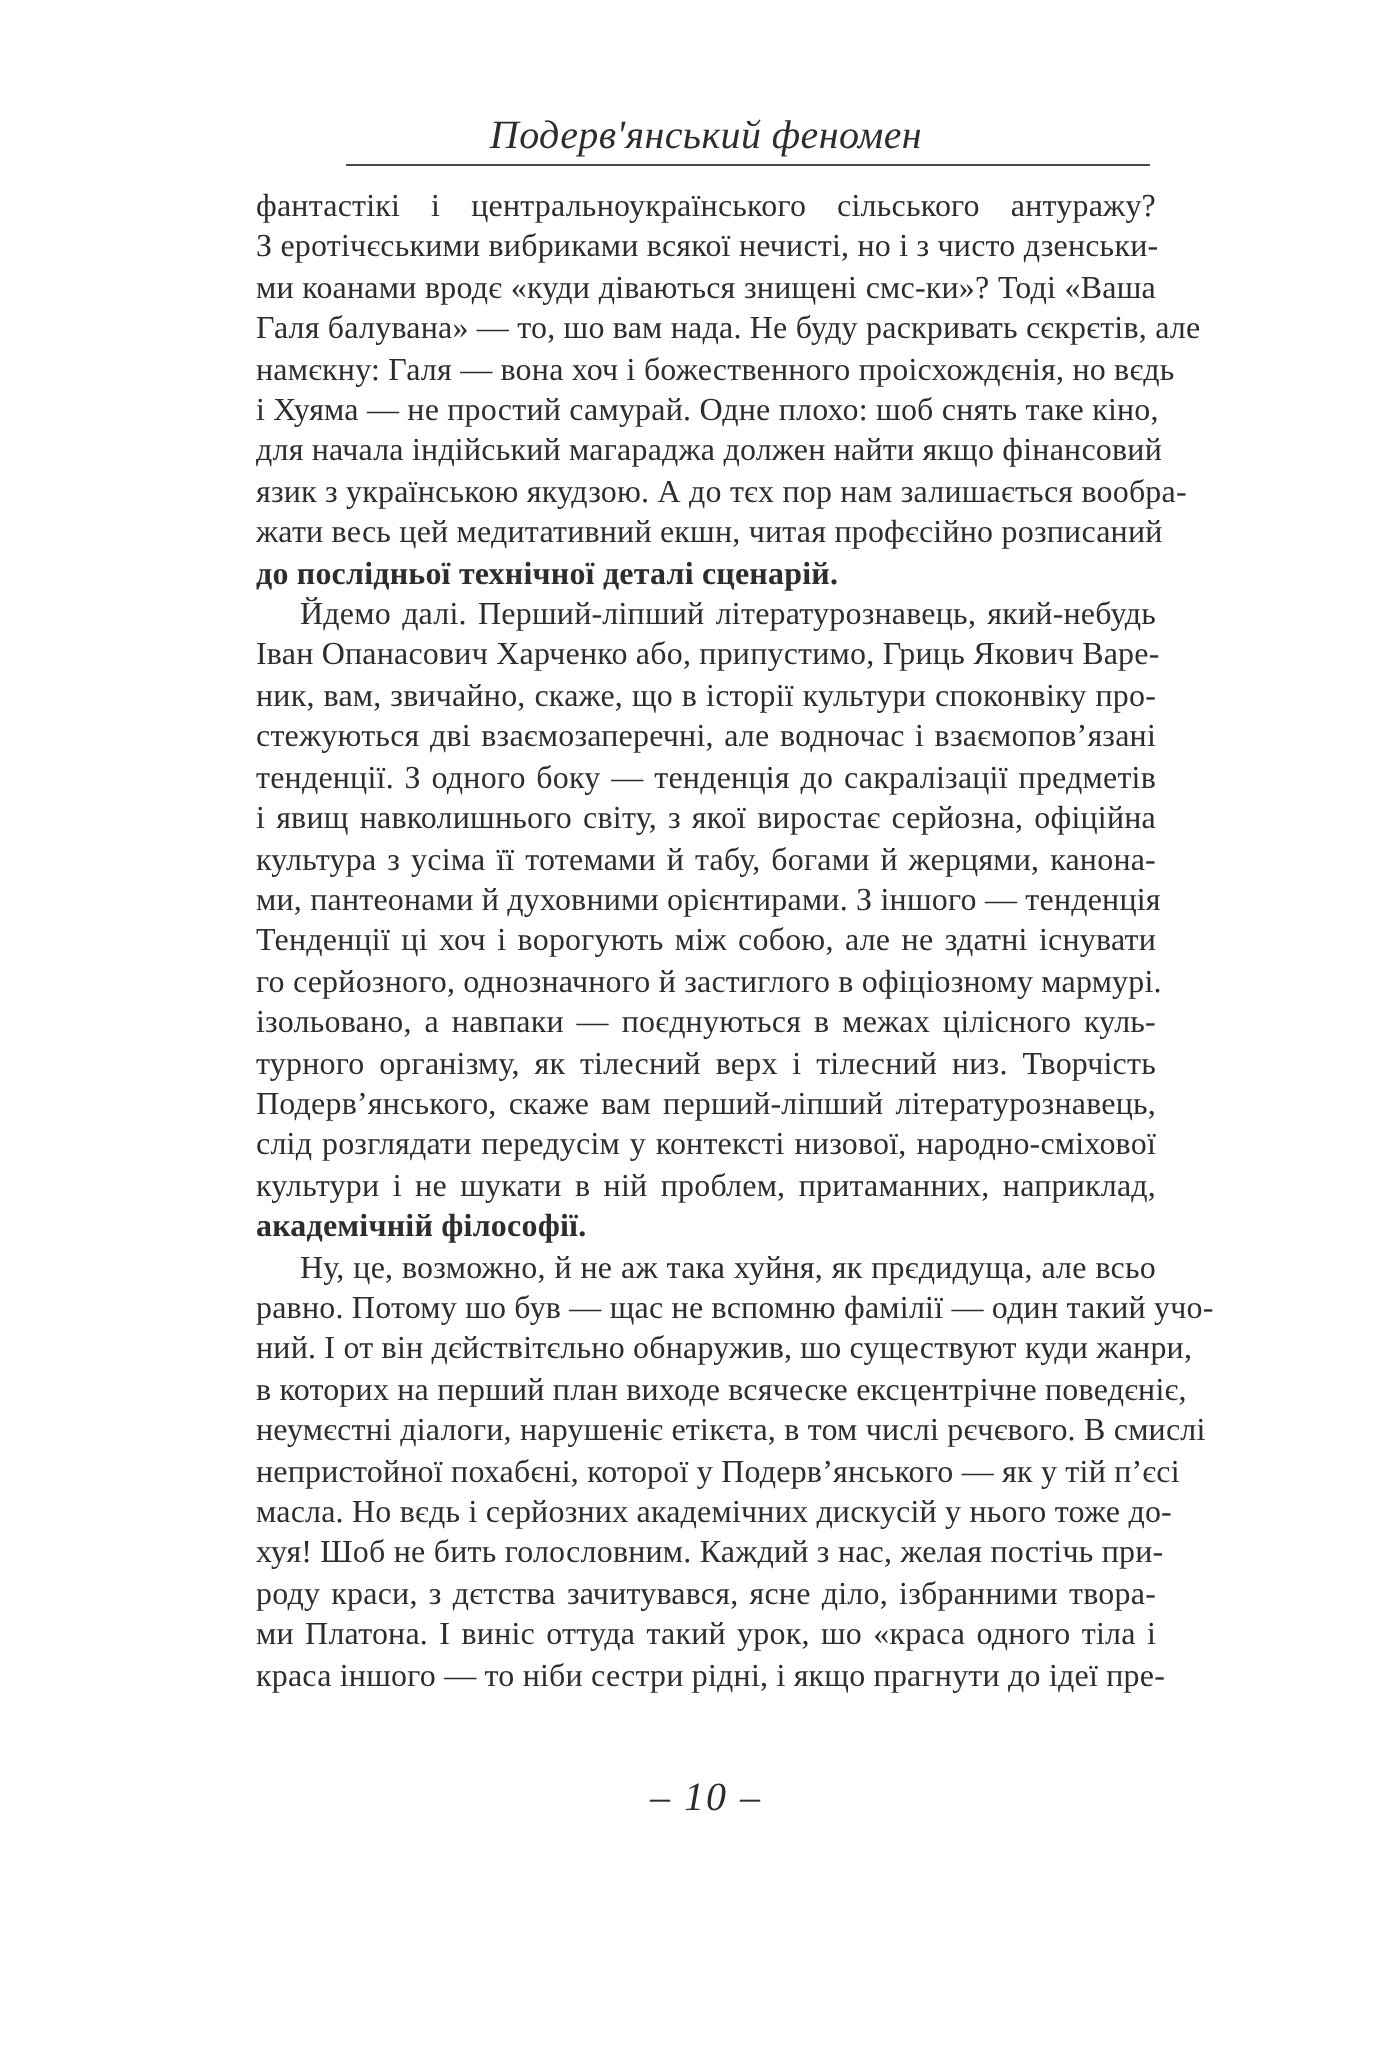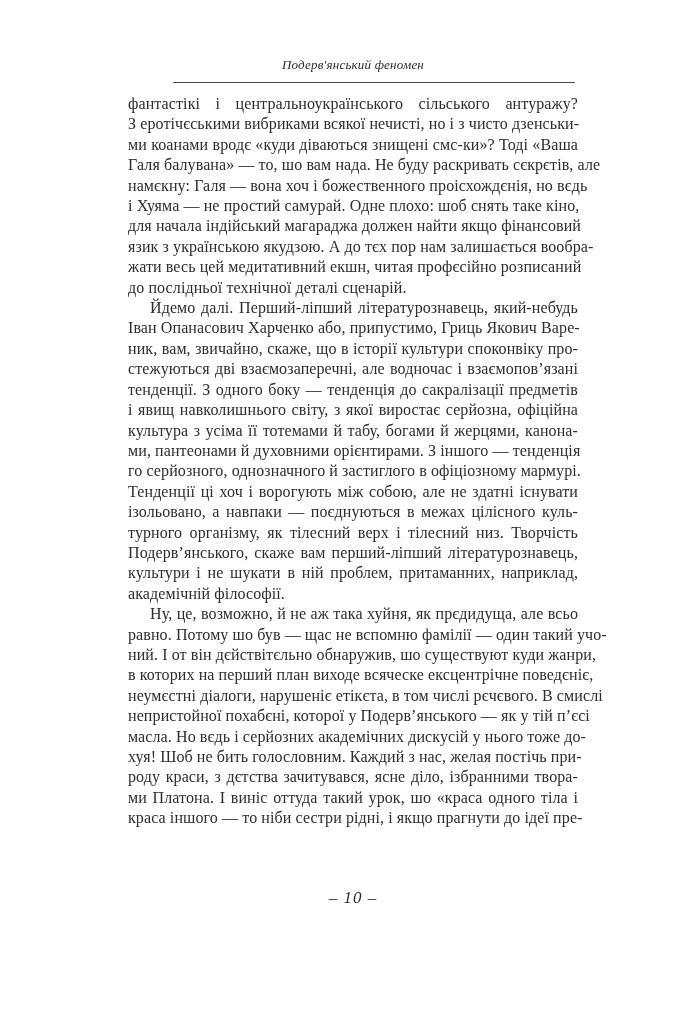--- a/index.html
+++ b/index.html
@@ -16,52 +16,53 @@
     font-family:"Liberation Serif", serif;
     color:var(--text-color);
     overflow:hidden;
   }
   .running-header{
     position:absolute;left:128px;top:57px;width:450px;
     text-align:center;
   }
   .header-title{
     font-style:italic;
-    font-size:13px;
+    font-size:20px;
     letter-spacing:0.2px;
     color:var(--text-color);
   }
   .header-rule{
     position:absolute;left:173px;top:82px;width:402px;height:0;
     border-top:1px solid var(--rule-color);
   }
   .body-text{
     position:absolute;left:128px;top:94px;width:450px;
     font-size:16px;
     line-height:20.4px;
     letter-spacing:0.1px;
   }
   .line{
     white-space:nowrap;
     text-align:justify;
     text-align-last:justify;
   }
   .line.para-end{
     text-align-last:left;
+    font-weight:bold;
   }
   .line.indent{
     text-indent:22px;
   }
   .page-footer{
     position:absolute;left:128px;top:888px;width:450px;
     text-align:center;
   }
   .page-number{
     font-style:italic;
-    font-size:17px;
+    font-size:20px;
     letter-spacing:1px;
     color:var(--text-color);
   }
 </style>
 </head>
 <body>
 
 <div class="page">
 
   <div class="running-header">
@@ -81,25 +82,26 @@
       <div class="line">жати весь цей медитативний екшн, читая профєсійно розписаний</div>
       <div class="line para-end">до послідньої технічної деталі сценарій.</div>
       <div class="line indent">Йдемо далі. Перший-ліпший літературознавець, який-небудь</div>
       <div class="line">Іван Опанасович Харченко або, припустимо, Гриць Якович Варе-</div>
       <div class="line">ник, вам, звичайно, скаже, що в історії культури споконвіку про-</div>
       <div class="line">стежуються дві взаємозаперечні, але водночас і взаємопов’язані</div>
       <div class="line">тенденції. З одного боку — тенденція до сакралізації предметів</div>
       <div class="line">і явищ навколишнього світу, з якої виростає серйозна, офіційна</div>
       <div class="line">культура з усіма її тотемами й табу, богами й жерцями, канона-</div>
       <div class="line">ми, пантеонами й духовними орієнтирами. З іншого — тенденція</div>
+      <div class="line">Тенденції ці хоч і ворогують між собою, але не здатні існувати</div>
       <div class="line">го серйозного, однозначного й застиглого в офіціозному мармурі.</div>
-      <div class="line">Тенденції ці хоч і ворогують між собою, але не здатні існувати</div>
       <div class="line">ізольовано, а навпаки — поєднуються в межах цілісного куль-</div>
       <div class="line">турного організму, як тілесний верх і тілесний низ. Творчість</div>
       <div class="line">Подерв’янського, скаже вам перший-ліпший літературознавець,</div>
+      <div class="line">слід розглядати передусім у контексті низової, народно-сміхової</div>
       <div class="line">культури і не шукати в ній проблем, притаманних, наприклад,</div>
       <div class="line para-end">академічній філософії.</div>
       <div class="line indent">Ну, це, возможно, й не аж така хуйня, як прєдидуща, але всьо</div>
       <div class="line">равно. Потому шо був — щас не вспомню фамілії — один такий учо-</div>
       <div class="line">ний. І от він дєйствітєльно обнаружив, шо существуют куди жанри,</div>
       <div class="line">в которих на перший план виходе всяческе ексцентрічне поведєніє,</div>
       <div class="line">неумєстні діалоги, нарушеніє етікєта, в том числі рєчєвого. В смислі</div>
       <div class="line">непристойної похабєні, которої у Подерв’янського — як у тій п’єсі</div>
       <div class="line">масла. Но вєдь і серйозних академічних дискусій у нього тоже до-</div>
       <div class="line">хуя! Шоб не бить голословним. Каждий з нас, желая постічь при-</div>

